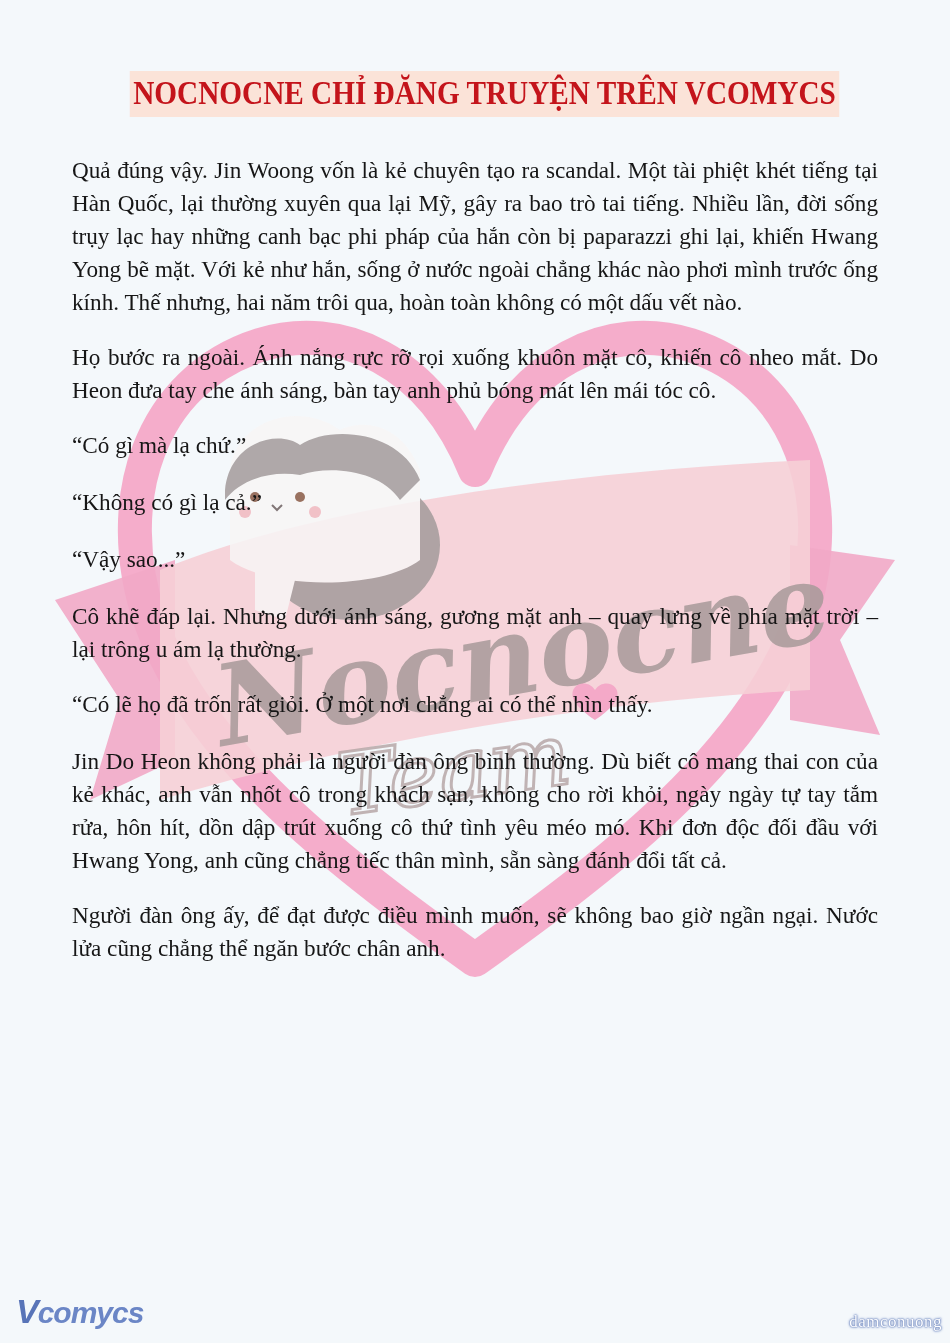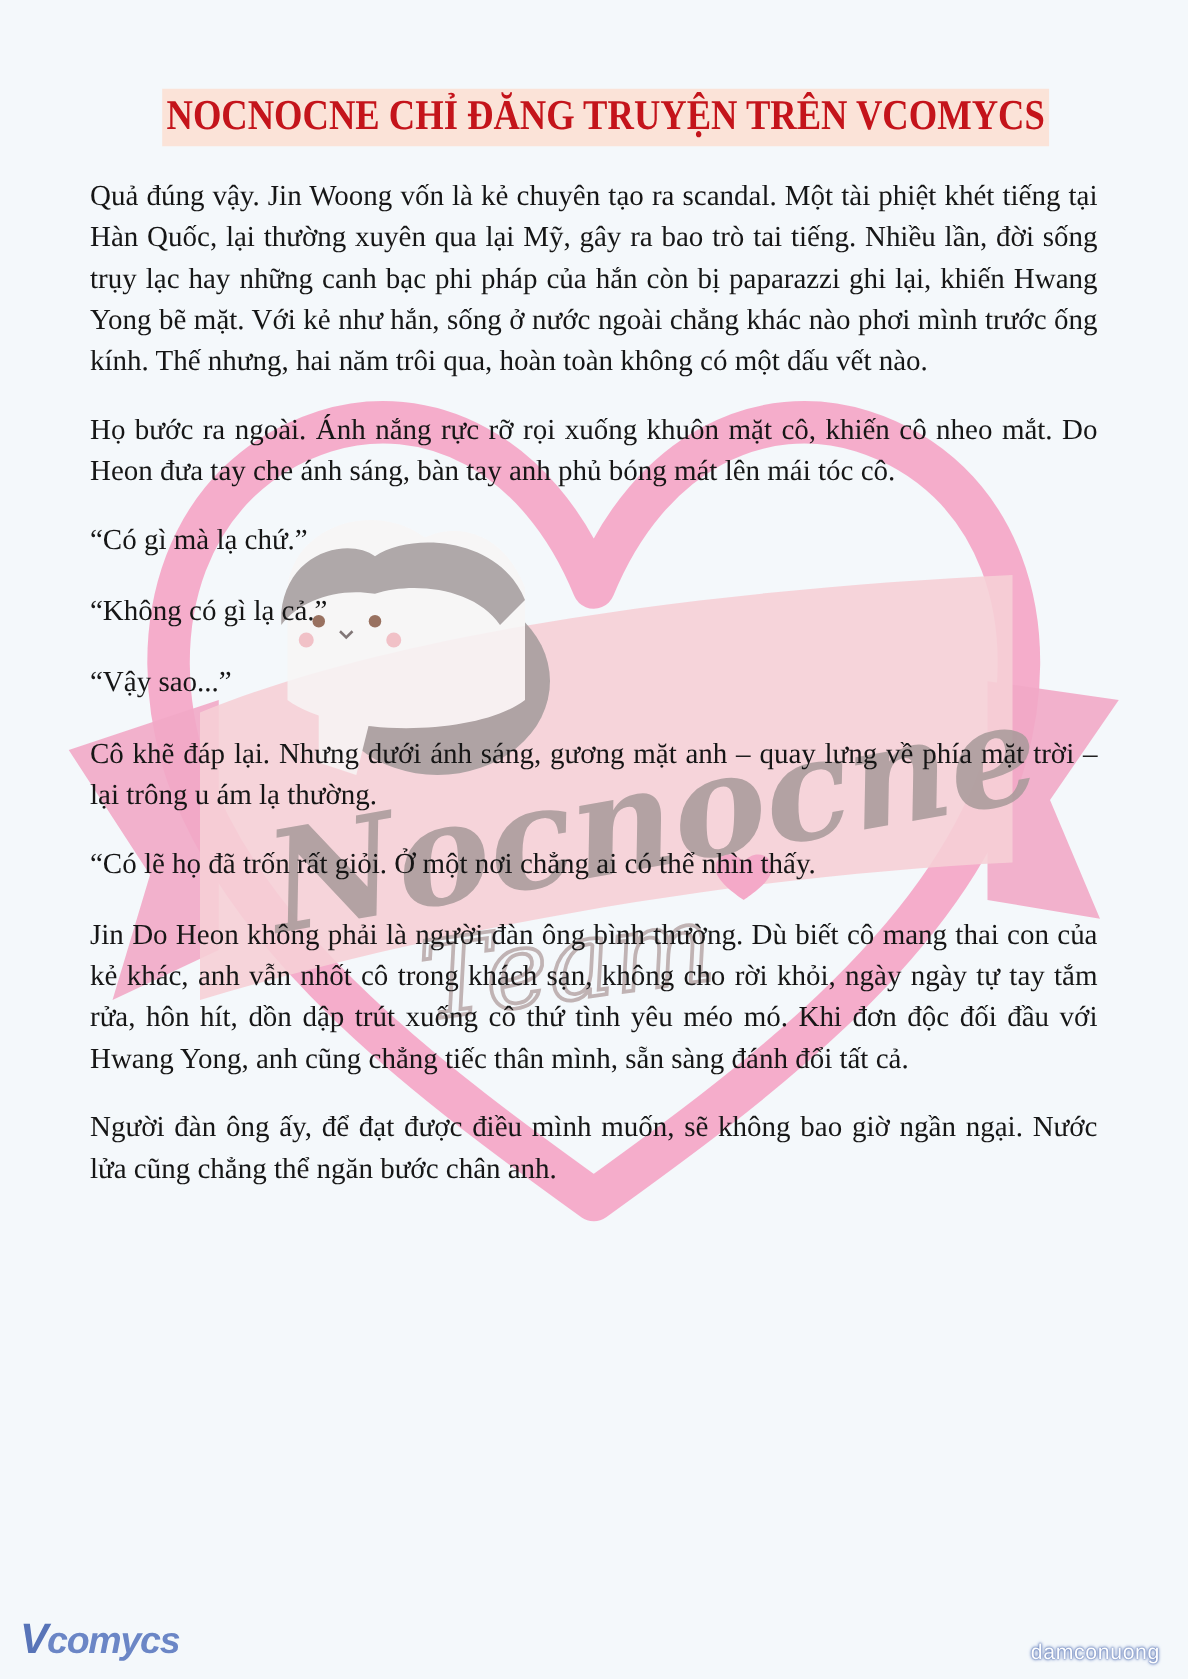--- a/index.html
+++ b/index.html
@@ -40,21 +40,21 @@
       font-weight: bold;
       font-size: 34px;
       letter-spacing: 0px;
       line-height: 40px;
       padding: 2px 4px 4px 4px;
       transform: scaleX(0.86);
       transform-origin: center;
       white-space: nowrap;
     }
     .content {
-      margin-top: 24px;
+      margin-top: 37px;
       color: #161616;
       font-size: 23.2px;
       line-height: 33px;
     }
     .para {
       margin: 0 0 22px 0;
       text-align: justify;
     }
     .para.d { margin-bottom: 24px; }
     .logo-vcomycs {
@@ -68,24 +68,24 @@
       font-size: 30px;
       color: #6b86c6;
       letter-spacing: -1px;
     }
     .logo-vcomycs .v {
       font-size: 34px;
       color: #5874b8;
     }
     .site-tag {
       position: absolute;
-      right: 22px;
+      right: 8px;
       top: 1312px;
       z-index: 2;
-      font-family: Liberation Sans, sans-serif;
+      font-family: Liberation Serif, serif;
       font-size: 17px;
       color: #ffffff;
       text-shadow: 0 0 3px #5d78b8, 0 0 2px #5d78b8, 0 0 1px #5d78b8;
       letter-spacing: 0.5px;
     }
   </style>
 </head>
 <body>
 
 <svg class="watermark" viewBox="0 0 950 1343" xmlns="http://www.w3.org/2000/svg">

